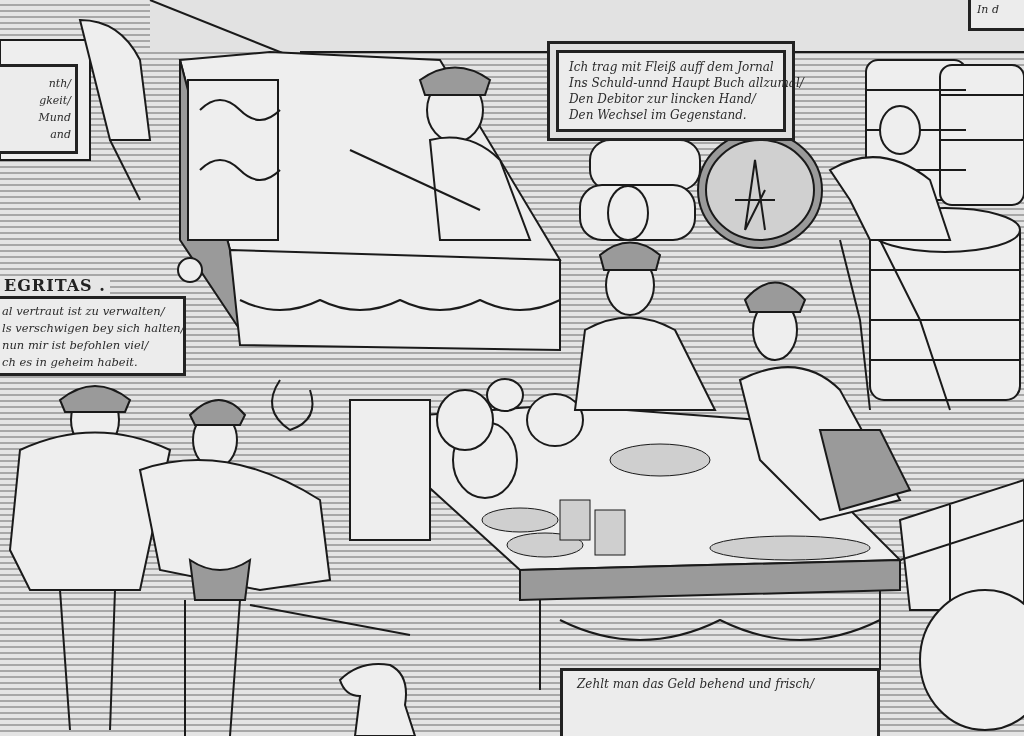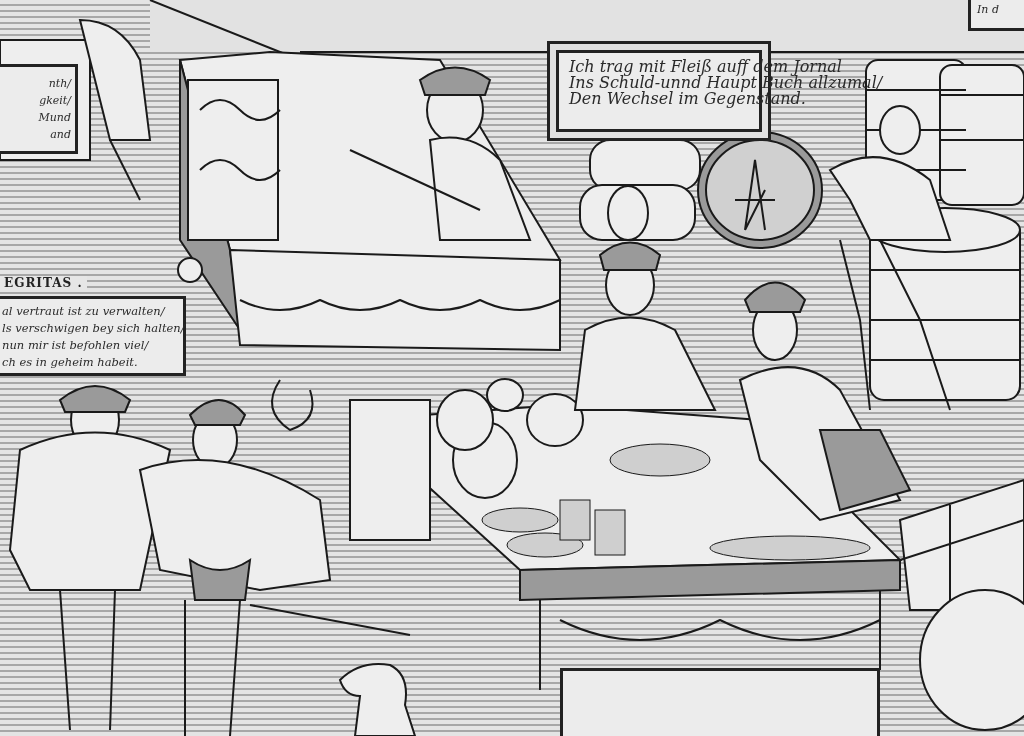--- a/index.html
+++ b/index.html
@@ -7,27 +7,27 @@
   .scene{position:relative;width:1024px;height:736px;overflow:hidden;
     background:
       repeating-linear-gradient(180deg,#e4e4e4 0px,#e4e4e4 4px,#6a6a6a 5px,#e4e4e4 6px);
     filter:grayscale(1);}
   .ink{stroke:#1a1a1a;fill:none;stroke-width:2;}
   .fillw{fill:#eeeeee;stroke:#1a1a1a;stroke-width:2;}
   .fillg{fill:#9a9a9a;stroke:#1a1a1a;stroke-width:2;}
   .cartouche{position:absolute;background:#ececec;border:3px solid #222;color:#2a2a2a;
     font-family:"DejaVu Serif",serif;font-style:italic;}
   .cartouche .line{display:block;white-space:nowrap;}
-  .c-top{left:556px;top:50px;width:206px;height:82px;font-size:16px;line-height:16px;padding:6px 10px;box-sizing:border-box;
+  .c-top{left:556px;top:50px;width:230px;height:82px;font-size:12px;line-height:16px;padding:6px 10px;box-sizing:border-box;
     box-shadow:0 0 0 6px #e0e0e0,0 0 0 9px #222;}
   .c-bottom{left:560px;top:668px;width:320px;height:70px;font-size:12px;line-height:15px;padding:6px 14px;box-sizing:border-box;border-bottom:none;}
   .c-left{left:-4px;top:296px;width:190px;height:80px;font-size:11.5px;line-height:17px;padding:4px 6px;box-sizing:border-box;border-left:none;}
   .c-left2{left:-4px;top:64px;width:82px;height:90px;font-size:11px;line-height:17px;padding:8px 4px;box-sizing:border-box;border-left:none;text-align:right;}
   .c-corner{left:968px;top:-3px;width:60px;height:34px;font-size:11px;padding:6px 6px;box-sizing:border-box;border-right:none;border-top:none;}
-  .heading{position:absolute;left:0;top:276px;font-size:12px;letter-spacing:1px;color:#222;font-weight:bold;background:#e6e6e6;padding:0 4px;}
+  .heading{position:absolute;left:0;top:276px;font-size:16px;letter-spacing:1px;color:#222;font-weight:bold;background:#e6e6e6;padding:0 4px;}
   svg.art{position:absolute;left:0;top:0;}
 </style>
 </head>
 <body>
 
 <div class="scene">
 
   <svg class="art" width="1024" height="736" viewBox="0 0 1024 736">
 
     <rect x="150" y="0" width="874" height="52" fill="#e2e2e2"></rect>
@@ -144,24 +144,26 @@
     <g>
       <rect x="0" y="40" width="90" height="120" class="fillw"></rect>
       <path d="M80 20 q40 0 60 40 l10 80 l-40 0z" class="fillw"></path>
       <path d="M110 140 l30 60" class="ink"></path>
     </g>
   </svg>
 
   <div class="cartouche c-top">
     <span class="line">Ich trag mit Fleiß auff dem Jornal</span>
     <span class="line">Ins Schuld-unnd Haupt Buch allzumal/</span>
+    <span class="line">Den Debitor zur lincken Hand/</span>
     <span class="line">Den Wechsel im Gegenstand.</span>
   </div>
 
   <div class="cartouche c-bottom">
+    <span class="line">Zehlt man das Geld behend und frisch/</span>
   </div>
 
   <div class="heading">EGRITAS .</div>
 
   <div class="cartouche c-left">
     <span class="line">al vertraut ist zu verwalten/</span>
     <span class="line">ls verschwigen bey sich halten/</span>
     <span class="line">nun mir ist befohlen viel/</span>
     <span class="line">ch es in geheim habeit.</span>
   </div>

